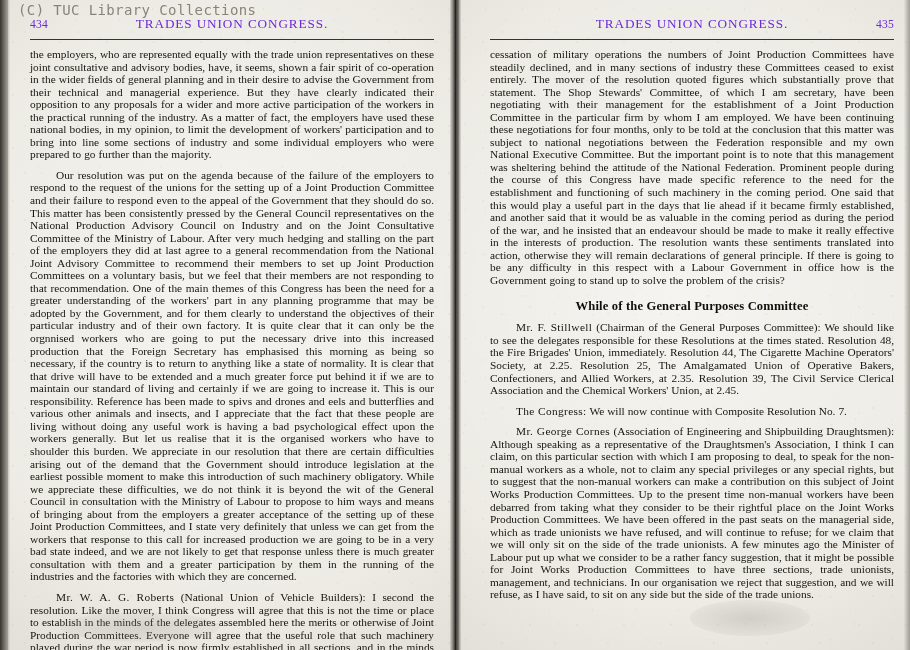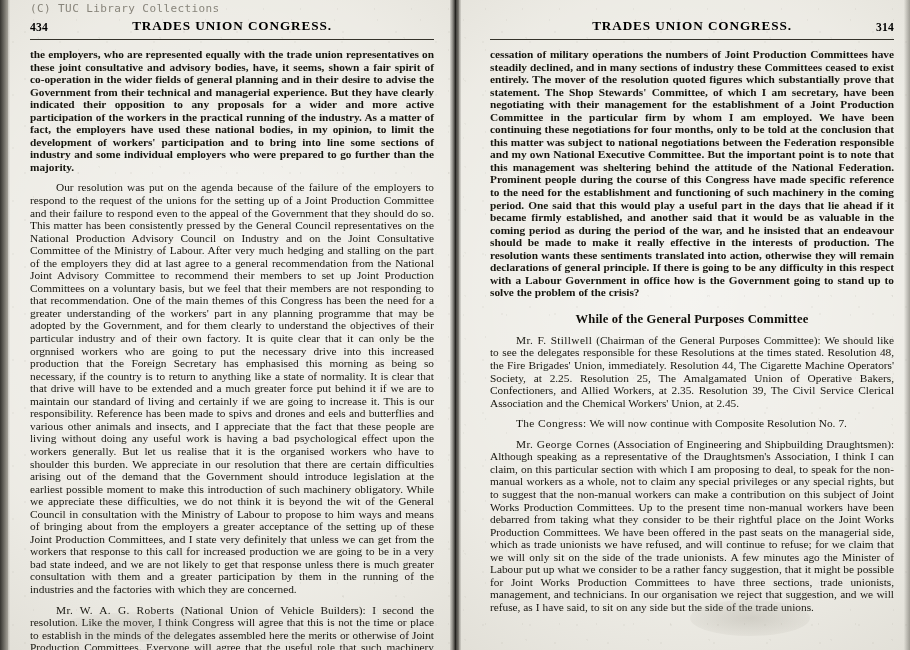--- a/index.html
+++ b/index.html
@@ -66,26 +66,26 @@
   .col {
     position: absolute;
     z-index: 3;
     color: #16150f;
   }
   .col.left  { left: 30px;  top: 14px; width: 404px; }
   .col.right { left: 490px; top: 14px; width: 404px; }
 
   .running-head {
     display: flex;
-    align-items: flex-end;
+    align-items: center;
     font-size: 13.2px;
     letter-spacing: 0.9px;
-    font-weight: 700;
+    font-weight: 400;
     height: 20px;
-    color: #000000;
+    color: #6d28d9;
   }
   .running-head .folio {
     font-size: 11.6px;
     letter-spacing: 0.2px;
     width: 48px;
     flex: 0 0 48px;
   }
   .running-head .title {
     flex: 1 1 auto;
     text-align: center;
@@ -104,46 +104,45 @@
     margin: 0;
     text-align: justify;
     text-indent: 26px;
     font-size: 11.35px;
     line-height: 12.55px;
     letter-spacing: -0.03px;
     word-spacing: 0.2px;
     color: #17160f;
     -webkit-font-smoothing: none;
   }
-  p.body.cont { text-indent: 0; font-weight: bold; }
+  p.body.cont { text-indent: 0; }
   p.body + p.body { margin-top: 8px; }
 
   .speaker { font-weight: 400; letter-spacing: 0.35px; }
 
   h2.section-head {
     margin: 13px 0 7px 0;
     font-size: 12.6px;
     font-weight: 700;
     text-align: center;
     letter-spacing: 0.15px;
     color: #100f0a;
   }
   h2.section-head.tight { margin: 14px 0 6px 0; }
 
   
   .watermark {
     position: absolute;
     top: 2px; left: 18px;
     z-index: 7;
     font-family: "DejaVu Sans Mono", "Liberation Mono", monospace;
-    font-size: 11px;
+    font-size: 14px;
     letter-spacing: 0.4px;
     color: rgba(96,92,80,0.72);
     white-space: nowrap;
-    margin-left: 12px;
   }
 
   
   .grain {
     position: absolute; inset: 0;
     z-index: 8;
     pointer-events: none;
     opacity: 0.5;
     background-image:
       radial-gradient(circle at 12% 22%, rgba(120,115,102,0.16) 0 1px, transparent 1px),
@@ -194,21 +193,21 @@
 
     <p class="body"><span class="speaker">Mr. W. A. G. Roberts</span><span> (National Union of Vehicle Builders): I second the resolution. Like the mover, I think Congress will agree that this is not the time or place to establish in the minds of the delegates assembled here the merits or otherwise of Joint Production Committees. Everyone will agree that the useful role that such machinery played during the war period is now firmly established in all sections, and in the minds of most members of our Trade Union Movement. But it is true, unfortunately, that since the</span></p>
 
   </div>
 
   <div class="col right">
 
     <div class="running-head right-head">
       <span class="folio spacer"></span>
       <span class="title">TRADES UNION CONGRESS.</span>
-      <span class="folio right-folio">314</span>
+      <span class="folio right-folio">435</span>
     </div>
     <hr class="rule">
 
     <p class="body cont">cessation of military operations the numbers of Joint Production Committees have steadily declined, and in many sections of industry these Committees ceased to exist entirely. The mover of the resolution quoted figures which substantially prove that statement. The Shop Stewards' Committee, of which I am secretary, have been negotiating with their management for the establishment of a Joint Production Committee in the particular firm by whom I am employed. We have been continuing these negotiations for four months, only to be told at the conclusion that this matter was subject to national negotiations between the Federation responsible and my own National Executive Committee. But the important point is to note that this management was sheltering behind the attitude of the National Federation. Prominent people during the course of this Congress have made specific reference to the need for the establishment and functioning of such machinery in the coming period. One said that this would play a useful part in the days that lie ahead if it became firmly established, and another said that it would be as valuable in the coming period as during the period of the war, and he insisted that an endeavour should be made to make it really effective in the interests of production. The resolution wants these sentiments translated into action, otherwise they will remain declarations of general principle. If there is going to be any difficulty in this respect with a Labour Government in office how is the Government going to stand up to solve the problem of the crisis?</p>
 
     <h2 class="section-head">While of the General Purposes Committee</h2>
 
     <p class="body"><span class="speaker">Mr. F. Stillwell</span><span> (Chairman of the General Purposes Committee): We should like to see the delegates responsible for these Resolutions at the times stated. Resolution 48, the Fire Brigades' Union, immediately. Resolution 44, The Cigarette Machine Operators' Society, at 2.25. Resolution 25, The Amalgamated Union of Operative Bakers, Confectioners, and Allied Workers, at 2.35. Resolution 39, The Civil Service Clerical Association and the Chemical Workers' Union, at 2.45.</span></p>
 
 

